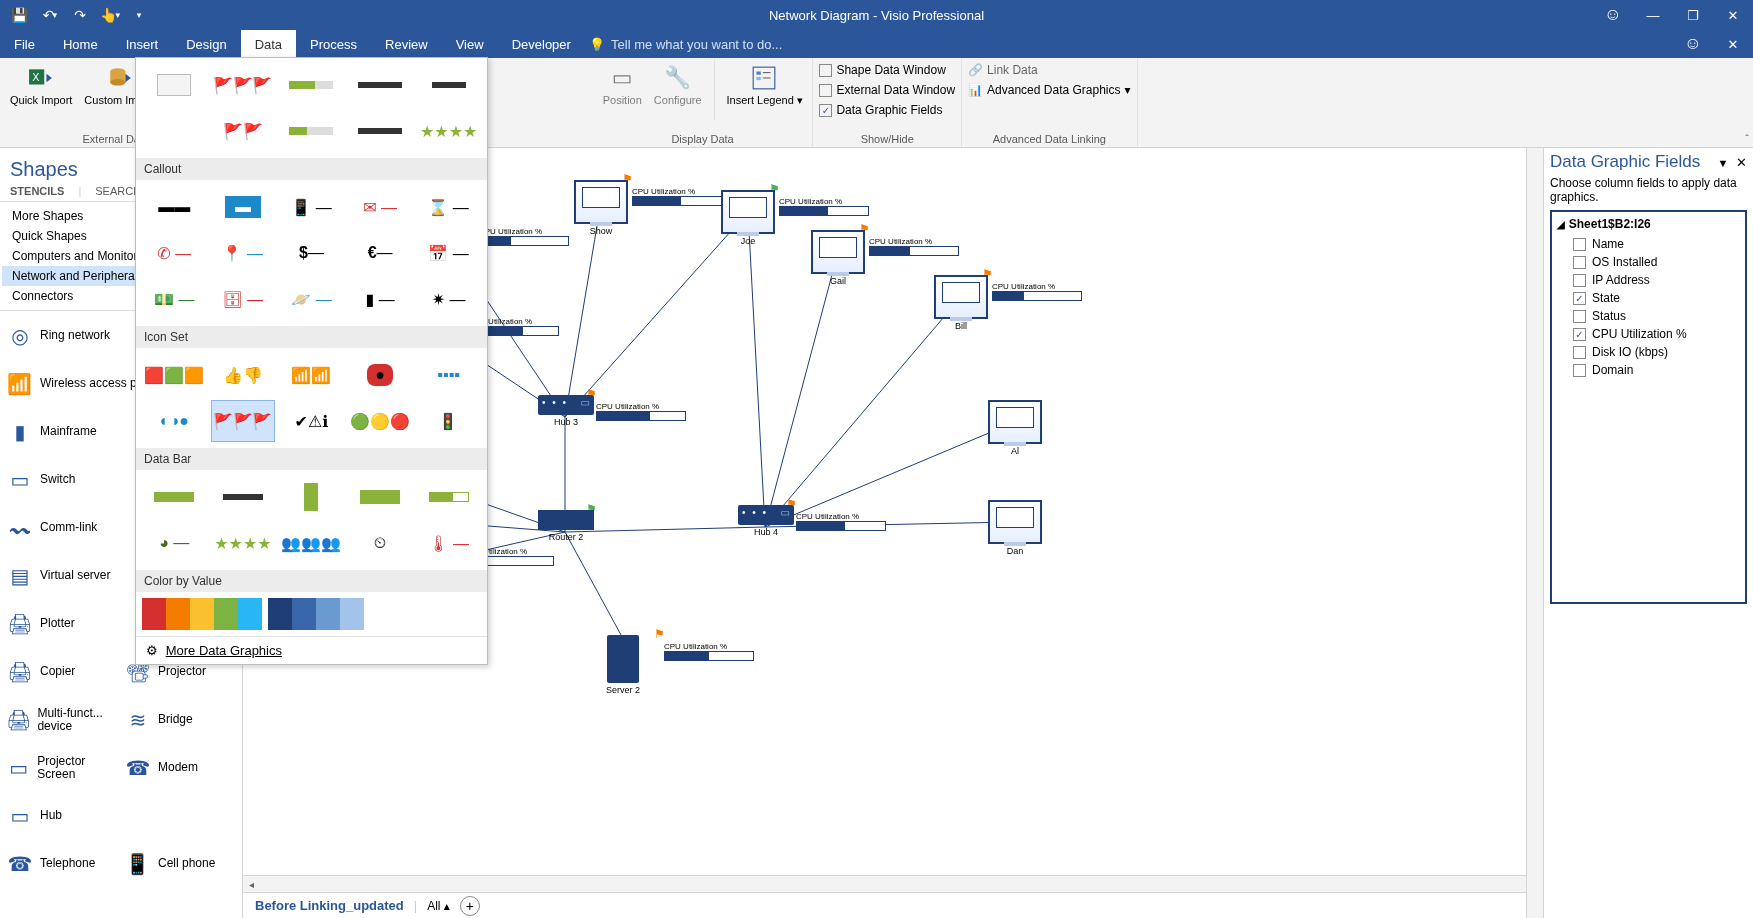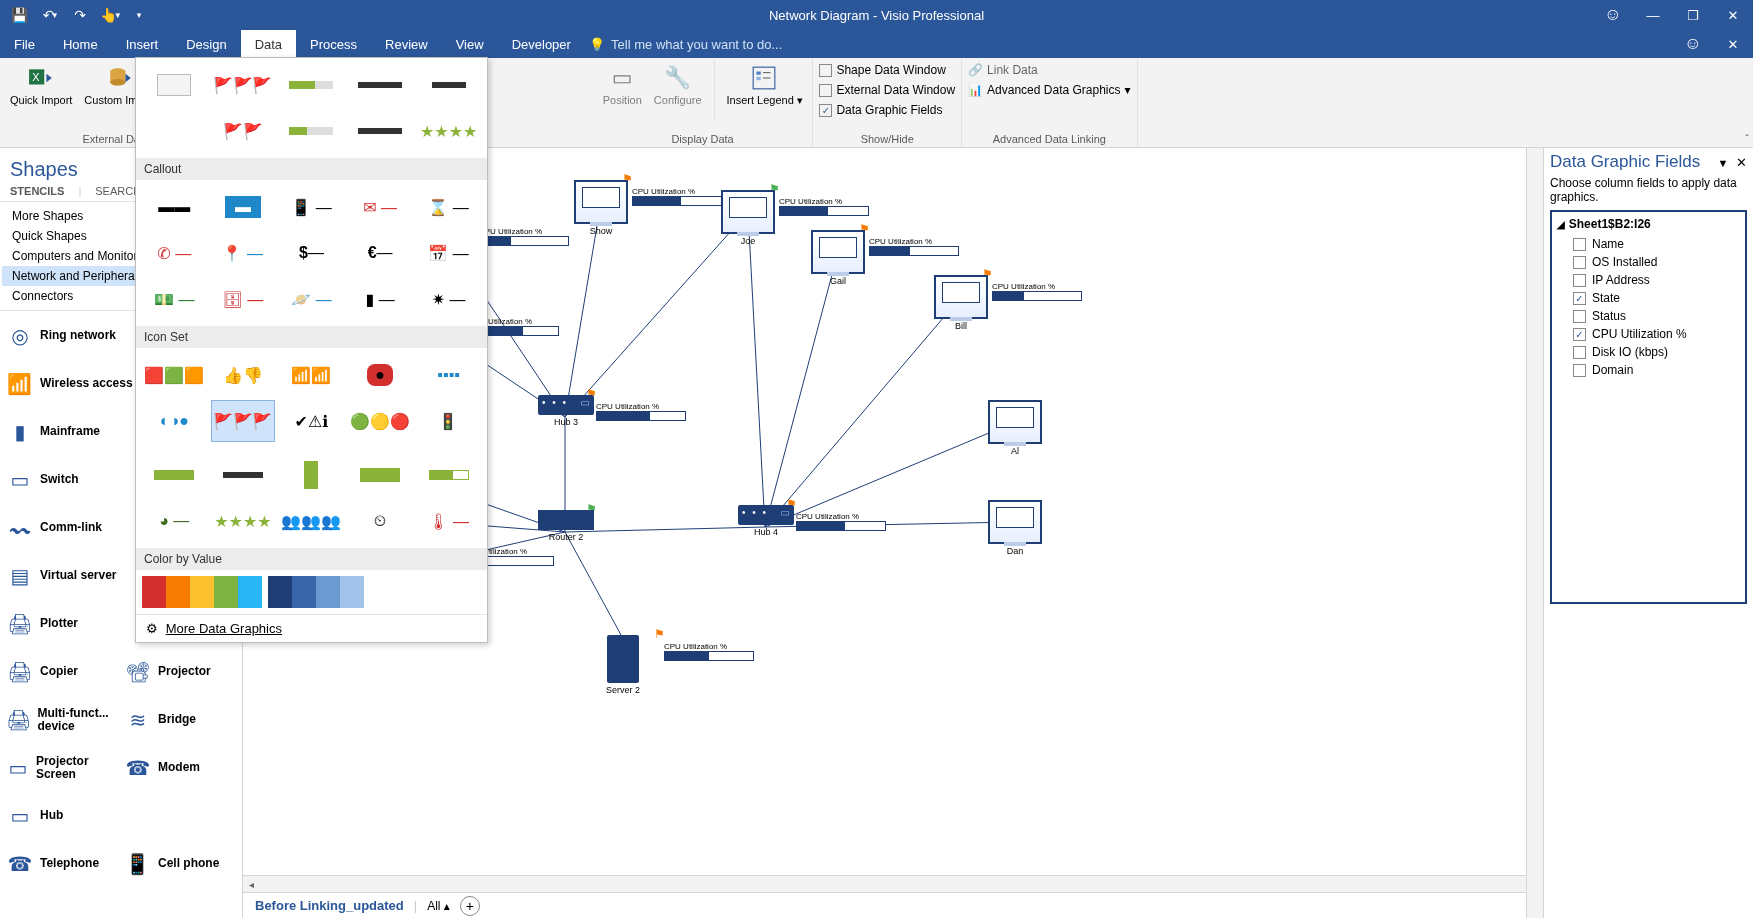--- a/index.html
+++ b/index.html
@@ -43,21 +43,21 @@
 .shapes-tabs { display: flex; gap: 14px; padding: 0 10px 4px; font-size: 11px; color: #595959; }
 .shapes-tabs span:first-child { font-weight: 600; }
 .shapes-divider { height: 1px; background: #e3e3e3; }
 .stencil-list { padding: 4px 2px; }
 .stencil-item { padding: 3px 10px; font-size: 12px; cursor: default; }
 .stencil-item .exp { float: right; font-size: 10px; color: #666; }
 .stencil-item.active { background: #cfe4fa; }
 .shape-library { flex: 1; overflow: auto; padding: 4px 6px; display: flex; flex-direction: column; gap: 6px; }
 .shape-row { display: flex; align-items: center; gap: 6px; height: 42px; }
 .shape-icon { width: 28px; height: 28px; display: flex; align-items: center; justify-content: center; color: #2b579a; font-size: 20px; }
-.shape-label { font-size: 12px; line-height: 1.1; font-weight: bold; }
+.shape-label { font-size: 12px; line-height: 1.1; }
 .shape-half { flex: 1; display: flex; align-items: center; gap: 6px; }
 
 
 .dg-panel { position: absolute; left: 135px; top: 57px; width: 353px; background: #fff; border: 1px solid #bdbdbd; z-index: 30; box-shadow: 2px 2px 6px rgba(0,0,0,.2); }
 .dg-section-head { background: #ececec; padding: 4px 8px; font-size: 12px; color: #333; }
 .dg-grid { display: grid; grid-template-columns: repeat(5, 1fr); gap: 4px; padding: 6px; }
 .dg-cell { height: 42px; border: 1px solid transparent; display: flex; align-items: center; justify-content: center; font-size: 16px; }
 .dg-cell.selected { background: #cfe4fa; border-color: #8cb6e0; }
 .dg-colorbar { display: flex; height: 32px; margin: 6px; gap: 6px; }
 .dg-colorstrip { flex: 0 0 auto; display: flex; }
@@ -305,20 +305,21 @@
     <div class="dg-cell">
         <span style="background:#d32f2f;border-radius:8px;padding:2px 8px">●</span>
       </div>
     <div class="dg-cell" style="color:#1e88c9">▪▪▪▪</div>
     <div class="dg-cell" style="color:#1e88c9">◐◑●</div>
     <div class="dg-cell selected">🚩🚩🚩</div>
     <div class="dg-cell">✔⚠ℹ</div>
     <div class="dg-cell">🟢🟡🔴</div>
     <div class="dg-cell">🚦</div>
   </div>
+  <div class="dg-section-head">Data Bar</div>
   <div class="dg-grid" style="grid-template-rows:repeat(2,1fr)">
     <div class="dg-cell">
         <div style="width:40px;height:10px;background:#8bb33a"></div>
       </div>
     <div class="dg-cell">
         <div style="width:40px;height:6px;background:#333"></div>
       </div>
     <div class="dg-cell">
         <div style="width:14px;height:28px;background:#8bb33a"></div>
       </div>

